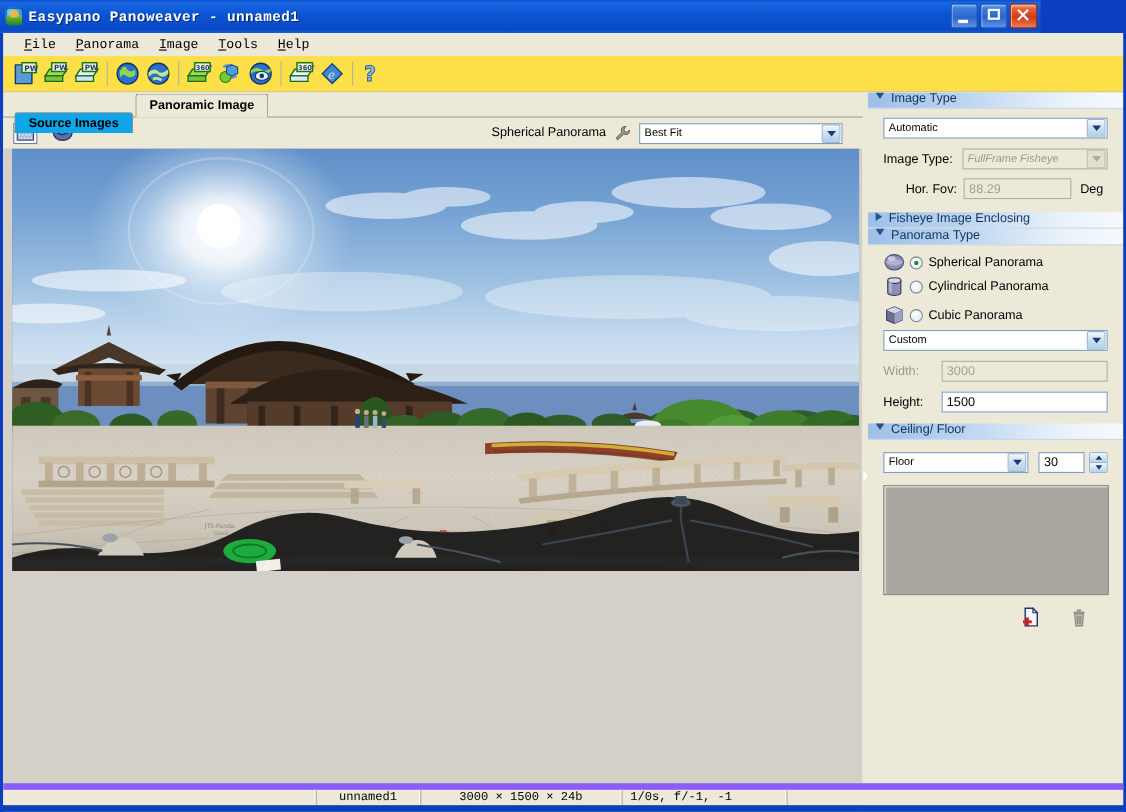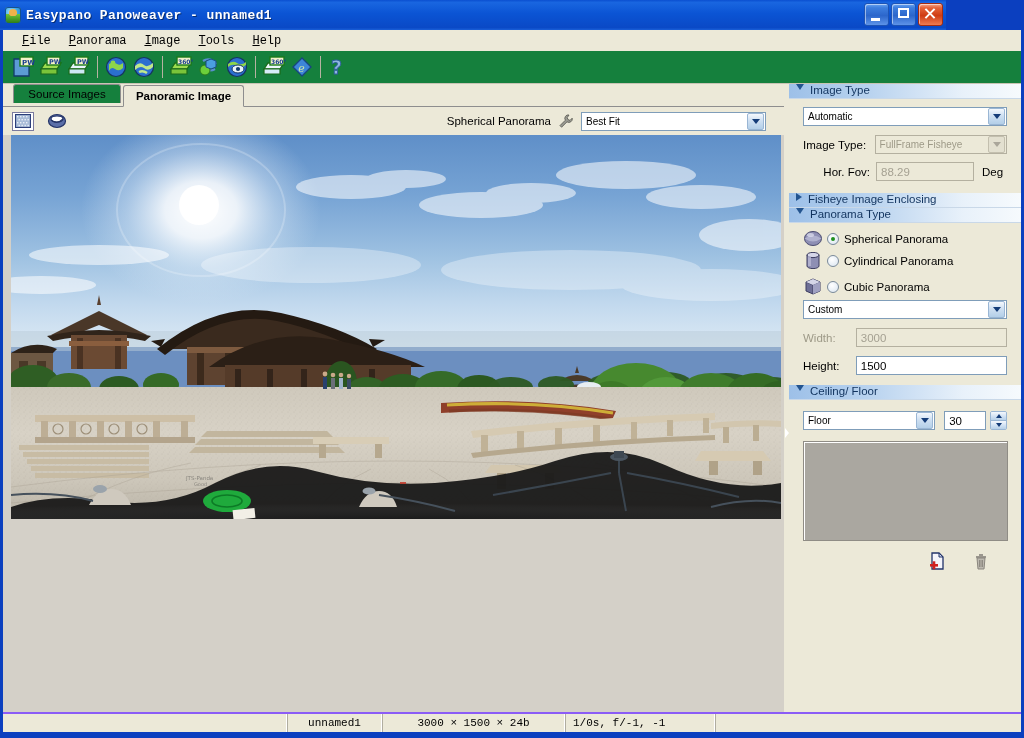--- a/index.html
+++ b/index.html
@@ -79,44 +79,44 @@
   }
   .menu-item{
     font-family:"Liberation Mono", monospace;font-size:12px;color:#000;
     padding:2px 9px;cursor:default;white-space:nowrap;
   }
   .menu-item u{text-decoration:underline;}
 
   
   .toolbar{
     position:absolute;left:0;top:21px;width:1018px;height:33px;
-    background:#15803d;border-bottom:1px solid #c8c4b4;
+    background:#fde047;border-bottom:1px solid #c8c4b4;
     display:flex;align-items:center;padding-left:6px;box-sizing:border-box;
   }
   .tb-btn{width:28px;height:28px;position:relative;display:flex;align-items:center;justify-content:center;cursor:pointer;}
   .tb-sep{width:1px;height:22px;background:#b6b2a2;margin:0 4px;}
 
   
   .leftpane{
     position:absolute;left:0;top:54px;width:781px;height:654px;
     background:#ece9d8;box-sizing:border-box;
   }
   .tabstrip{
     position:absolute;left:0;top:0;width:781px;height:23px;
     box-sizing:border-box;
   }
   .tabstrip:after{
     content:"";position:absolute;left:0;bottom:0;width:781px;height:1px;background:#8e8e8e;
   }
   .tab{
-    position:absolute;top:0;height:19px;box-sizing:border-box;
-    background:#15803d;border:1px solid #8e8e8e;border-bottom:none;
+    position:absolute;top:18px;height:19px;box-sizing:border-box;
+    background:#0ea5e9;border:1px solid #8e8e8e;border-bottom:none;
     border-radius:3px 3px 0 0;
     display:flex;align-items:center;justify-content:center;
-    font-size:11.5px;color:#000;padding:0 10px;cursor:pointer;z-index:1;
+    font-size:11.5px;color:#000;padding:0 10px;cursor:pointer;z-index:1;font-weight:bold;
   }
   .tab.active{
     top:1px;height:22px;background:#ece9d8;font-weight:bold;z-index:3;
     border-bottom:1px solid #ece9d8;
   }
   .viewtools{
     position:absolute;left:0;top:23px;width:781px;height:28px;
     background:#ece9d8;display:flex;align-items:center;padding-left:9px;
     box-sizing:border-box;
   }
@@ -226,21 +226,21 @@
     background:#aaa7a0;border:1px solid #8f8c85;box-sizing:border-box;
     box-shadow:inset 1px 1px 0 #ffffff;
   }
   .icobar{display:flex;justify-content:flex-end;gap:24px;padding-right:16px;margin-top:10px;}
   .icobtn{width:20px;height:20px;position:relative;cursor:pointer;}
 
   
   .statusbar{
     position:absolute;left:0;bottom:0;width:1018px;height:20px;
     background:#ece9d8;display:flex;align-items:stretch;
-    border-top:2px solid #8b5cf6;box-sizing:border-box;justify-content:space-between;
+    border-top:6px solid #8b5cf6;box-sizing:border-box;justify-content:space-between;
   }
   .sb-cell{
     display:flex;align-items:center;justify-content:center;
     font-family:"Liberation Mono", monospace;font-size:11px;color:#000;
     border-left:1px solid #b0ada0;border-right:1px solid #ffffff;
     box-sizing:border-box;white-space:nowrap;
   }
   .sb-pad{flex:none;}
   .bluebar{
     position:absolute;left:0;bottom:0;width:1024px;height:6px;background:#0b3fbf;
@@ -761,21 +761,21 @@
         <div class="row" style="margin-bottom:9px;">
           <div class="combo" style="width:208px;">
             <span class="ctext">Automatic</span>
             <span class="carrow">
                 <i class="chev"></i>
               </span>
           </div>
         </div>
         <div class="row" style="margin-bottom:8px;">
           <span class="lbl" style="width:73px;">Image Type:</span>
-          <div class="combo disabled" style="width:135px;">
+          <div class="combo disabled" style="width:135px;font-style:italic;">
             <span class="ctext">FullFrame Fisheye</span>
             <span class="carrow">
                 <i class="chev"></i>
               </span>
           </div>
         </div>
         <div class="row" style="margin-bottom:6px;">
           <span class="lbl" style="width:73px;text-align:right;padding-right:6px;box-sizing:border-box;">Hor. Fov:</span>
           <div class="txtbox disabled" style="width:98px;">
             <span>88.29</span>

